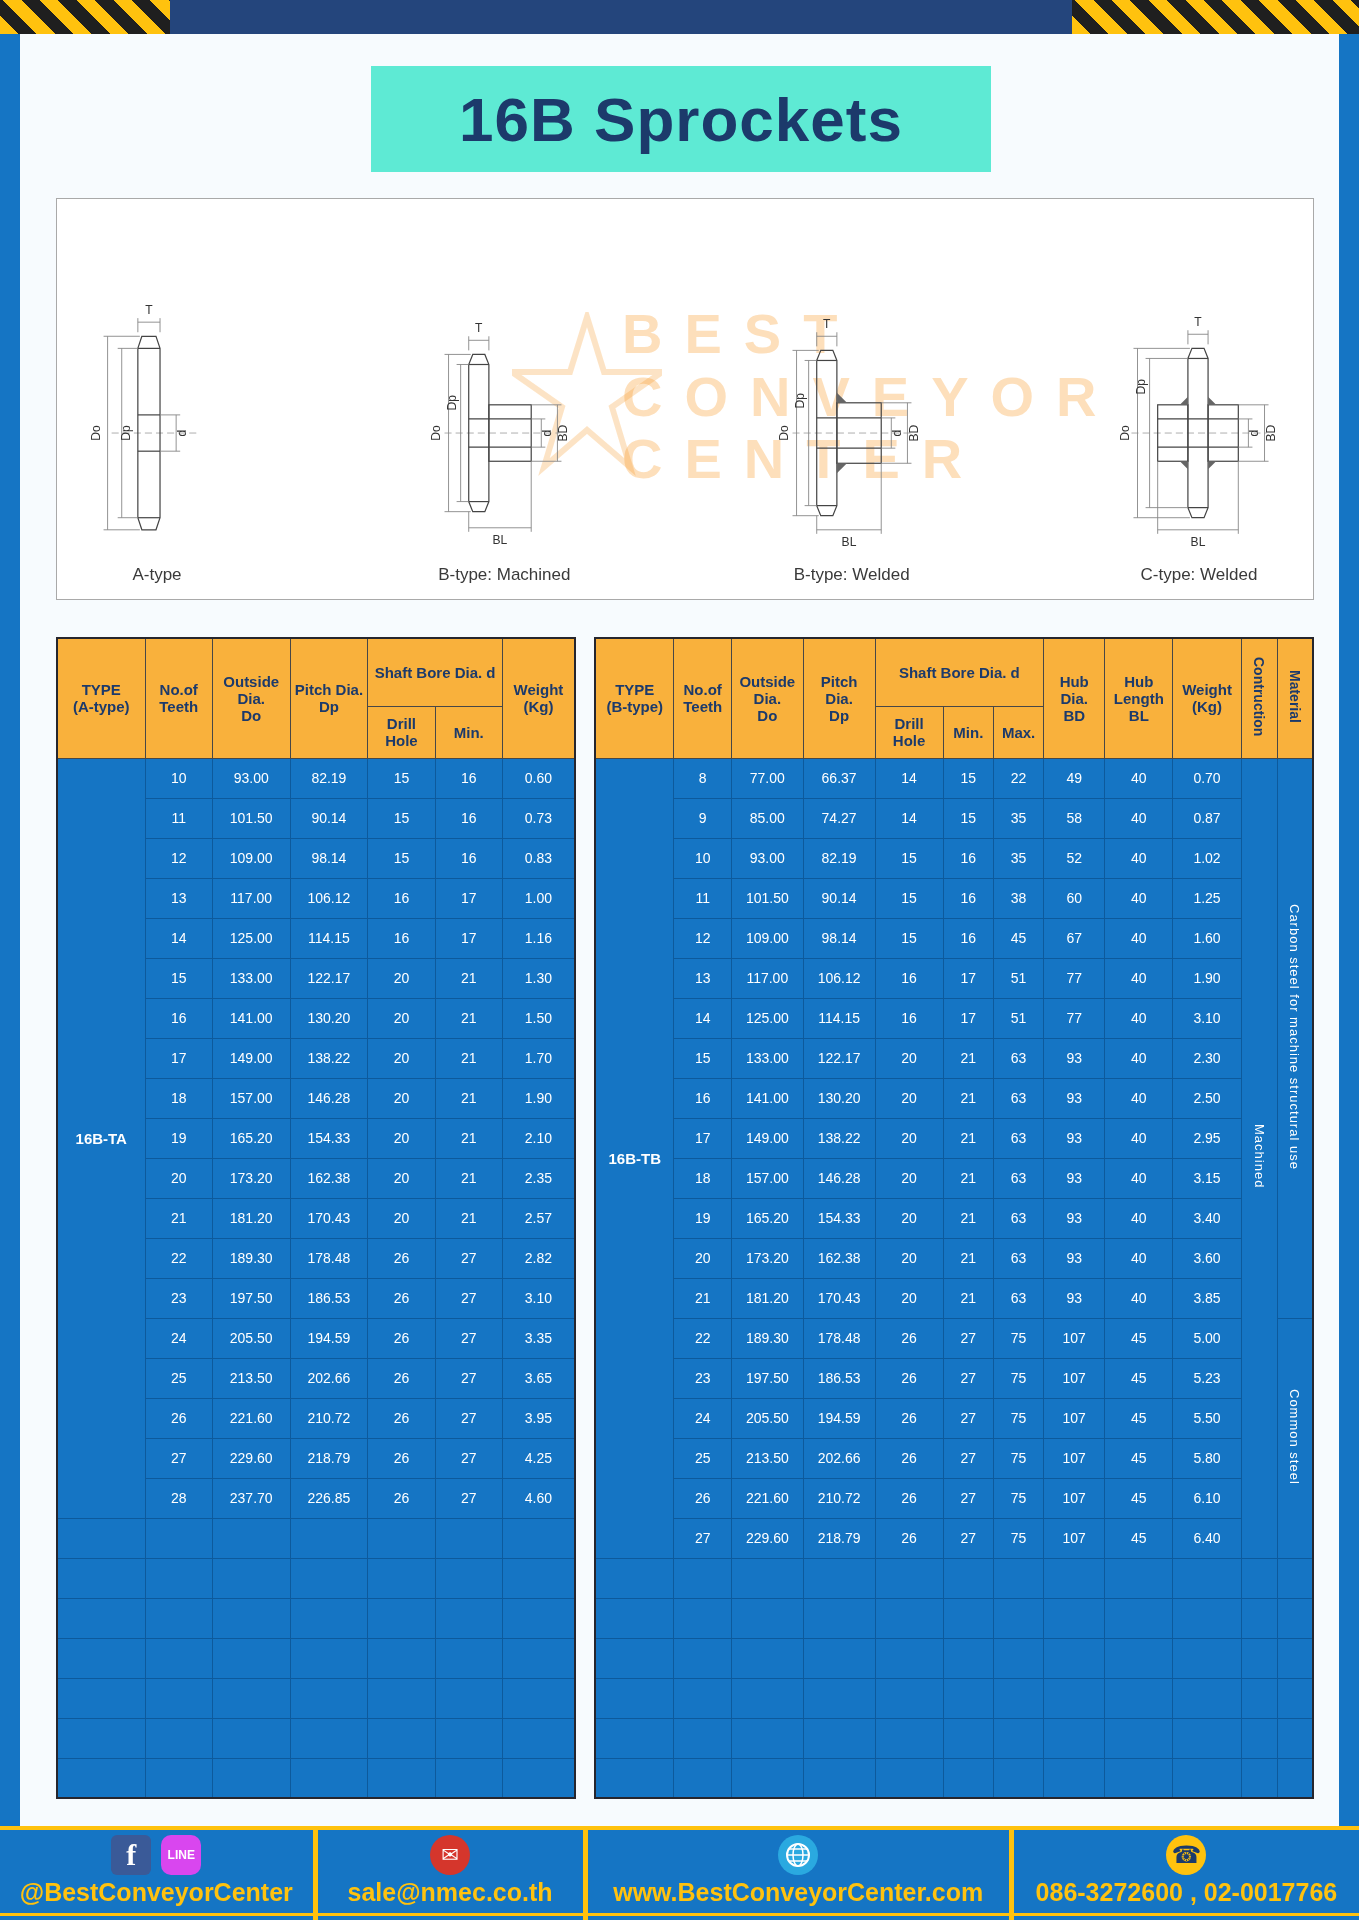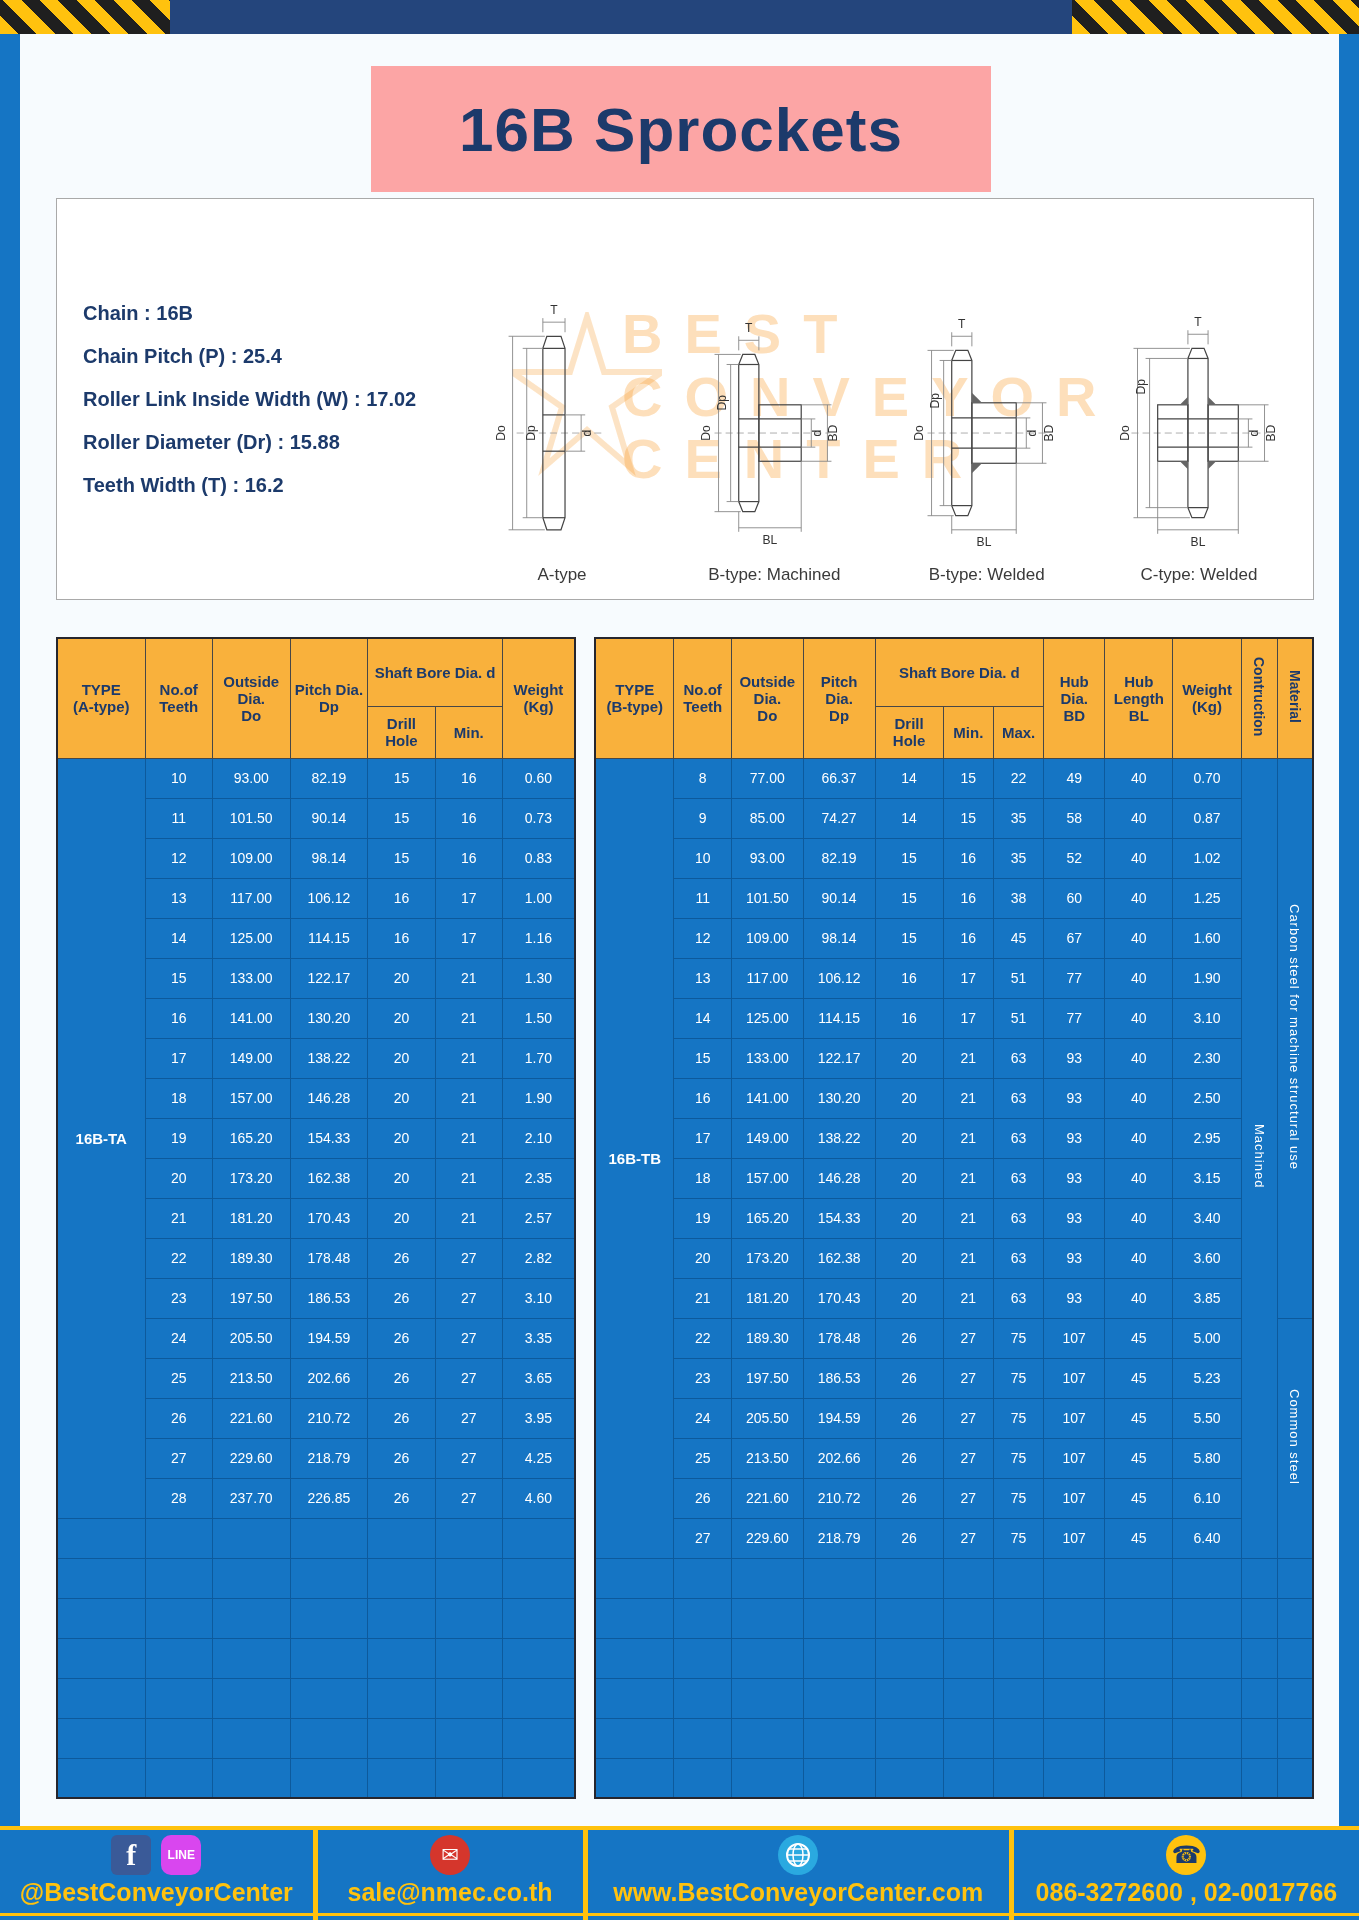--- a/index.html
+++ b/index.html
@@ -10,22 +10,22 @@
 
   .frame { position:absolute; top:0; bottom:0; width:20px; background:#1575c4; z-index:5; }
   .frame.left { left:0; } .frame.right { right:0; }
 
   .topbar { position:absolute; left:0; top:0; width:1359px; height:34px; background:#24457c; z-index:6; }
   .hz { position:absolute; top:0; height:100%;
         background:repeating-linear-gradient(45deg,#ffc20e 0 13px,#1f1f1f 13px 26px); }
   .hz-left { left:0; width:170px; }
   .hz-right { left:1072px; width:287px; }
 
-  .title-box { position:absolute; left:371px; top:66px; width:620px; height:126px;
-               background:#fca5a5; display:flex; align-items:center; justify-content:center; z-index:2; }
+  .title-box { position:absolute; left:371px; top:66px; width:620px; height:106px;
+               background:#5eead4; display:flex; align-items:center; justify-content:center; z-index:2; }
   .title-box span { font-size:62px; font-weight:bold; color:#1c3a6b; letter-spacing:1px; }
 
   .info-panel { position:absolute; left:56px; top:198px; width:1258px; height:402px;
                 background:#ffffff; border:1px solid #a9a9a9; display:flex; }
   .specs { width:405px; padding-left:26px; align-self:center; position:relative; z-index:2; }
   .spec-line { font-size:20px; font-weight:bold; color:#1c3a6b; line-height:2.15; white-space:nowrap; }
 
   .drawings { flex:1; display:flex; align-items:flex-end; justify-content:space-between;
               padding:8px 14px 14px 0; position:relative; z-index:1; }
   figure.drawing { display:flex; flex-direction:column; align-items:center; }
@@ -105,27 +105,20 @@
       <svg class="wm-star" width="150" height="170" viewBox="0 0 150 170">
         <polygon points="75,5 92,60 150,60 100,95 118,155 75,118 32,155 50,95 0,60 58,60" fill="none" stroke="#f7941d" stroke-width="6"></polygon>
       </svg>
       <div class="wm-text">
         <div>BEST</div>
         <div>CONVEYOR</div>
         <div>CENTER</div>
       </div>
     </div>
 
-    <div class="specs">
-      <div class="spec-line">Chain  :  16B</div>
-      <div class="spec-line">Chain Pitch (P)  :  25.4</div>
-      <div class="spec-line">Roller Link Inside Width (W)  :  17.02</div>
-      <div class="spec-line">Roller Diameter (Dr)  :  15.88</div>
-      <div class="spec-line">Teeth Width (T)  :  16.2</div>
-    </div>
 
     <div class="drawings">
 
       <figure class="drawing">
         <svg width="200" height="252" viewBox="0 0 190 250">
           <line class="cl" x1="50" y1="130" x2="138" y2="130"></line>
           <polygon class="dr" points="80,34 76,46 76,214 80,226 94,226 98,214 98,46 94,34"></polygon>
           <line class="dr" x1="76" y1="46" x2="98" y2="46"></line>
           <line class="dr" x1="76" y1="214" x2="98" y2="214"></line>
           <line class="dr" x1="76" y1="112" x2="98" y2="112"></line>

